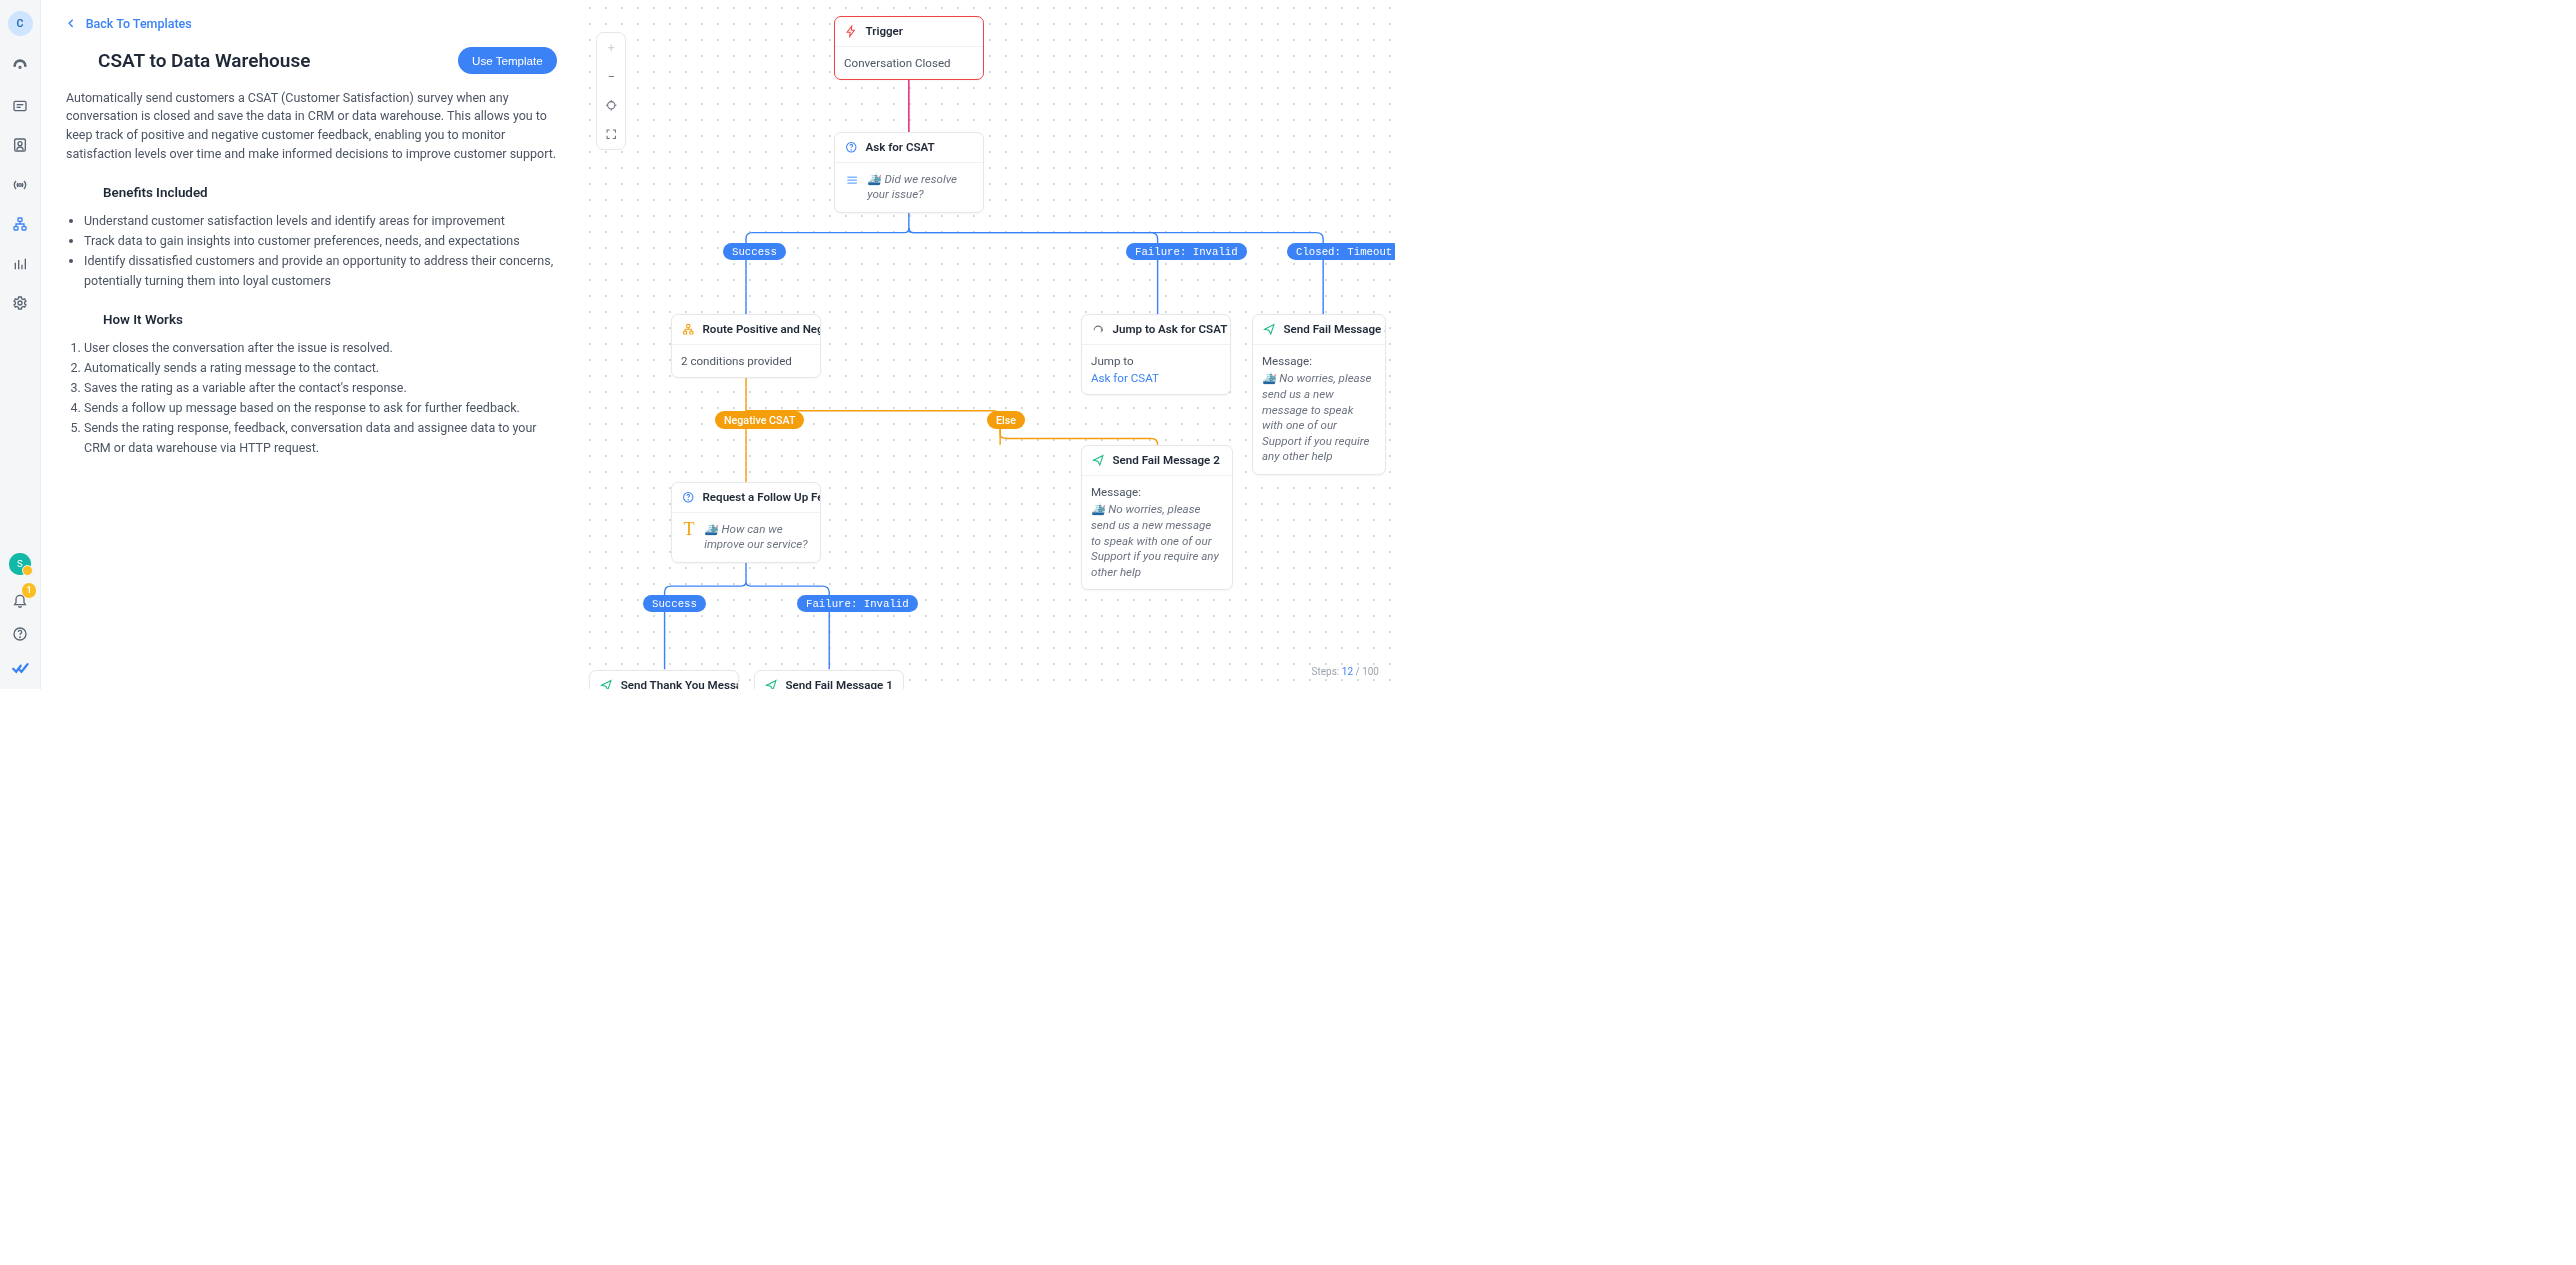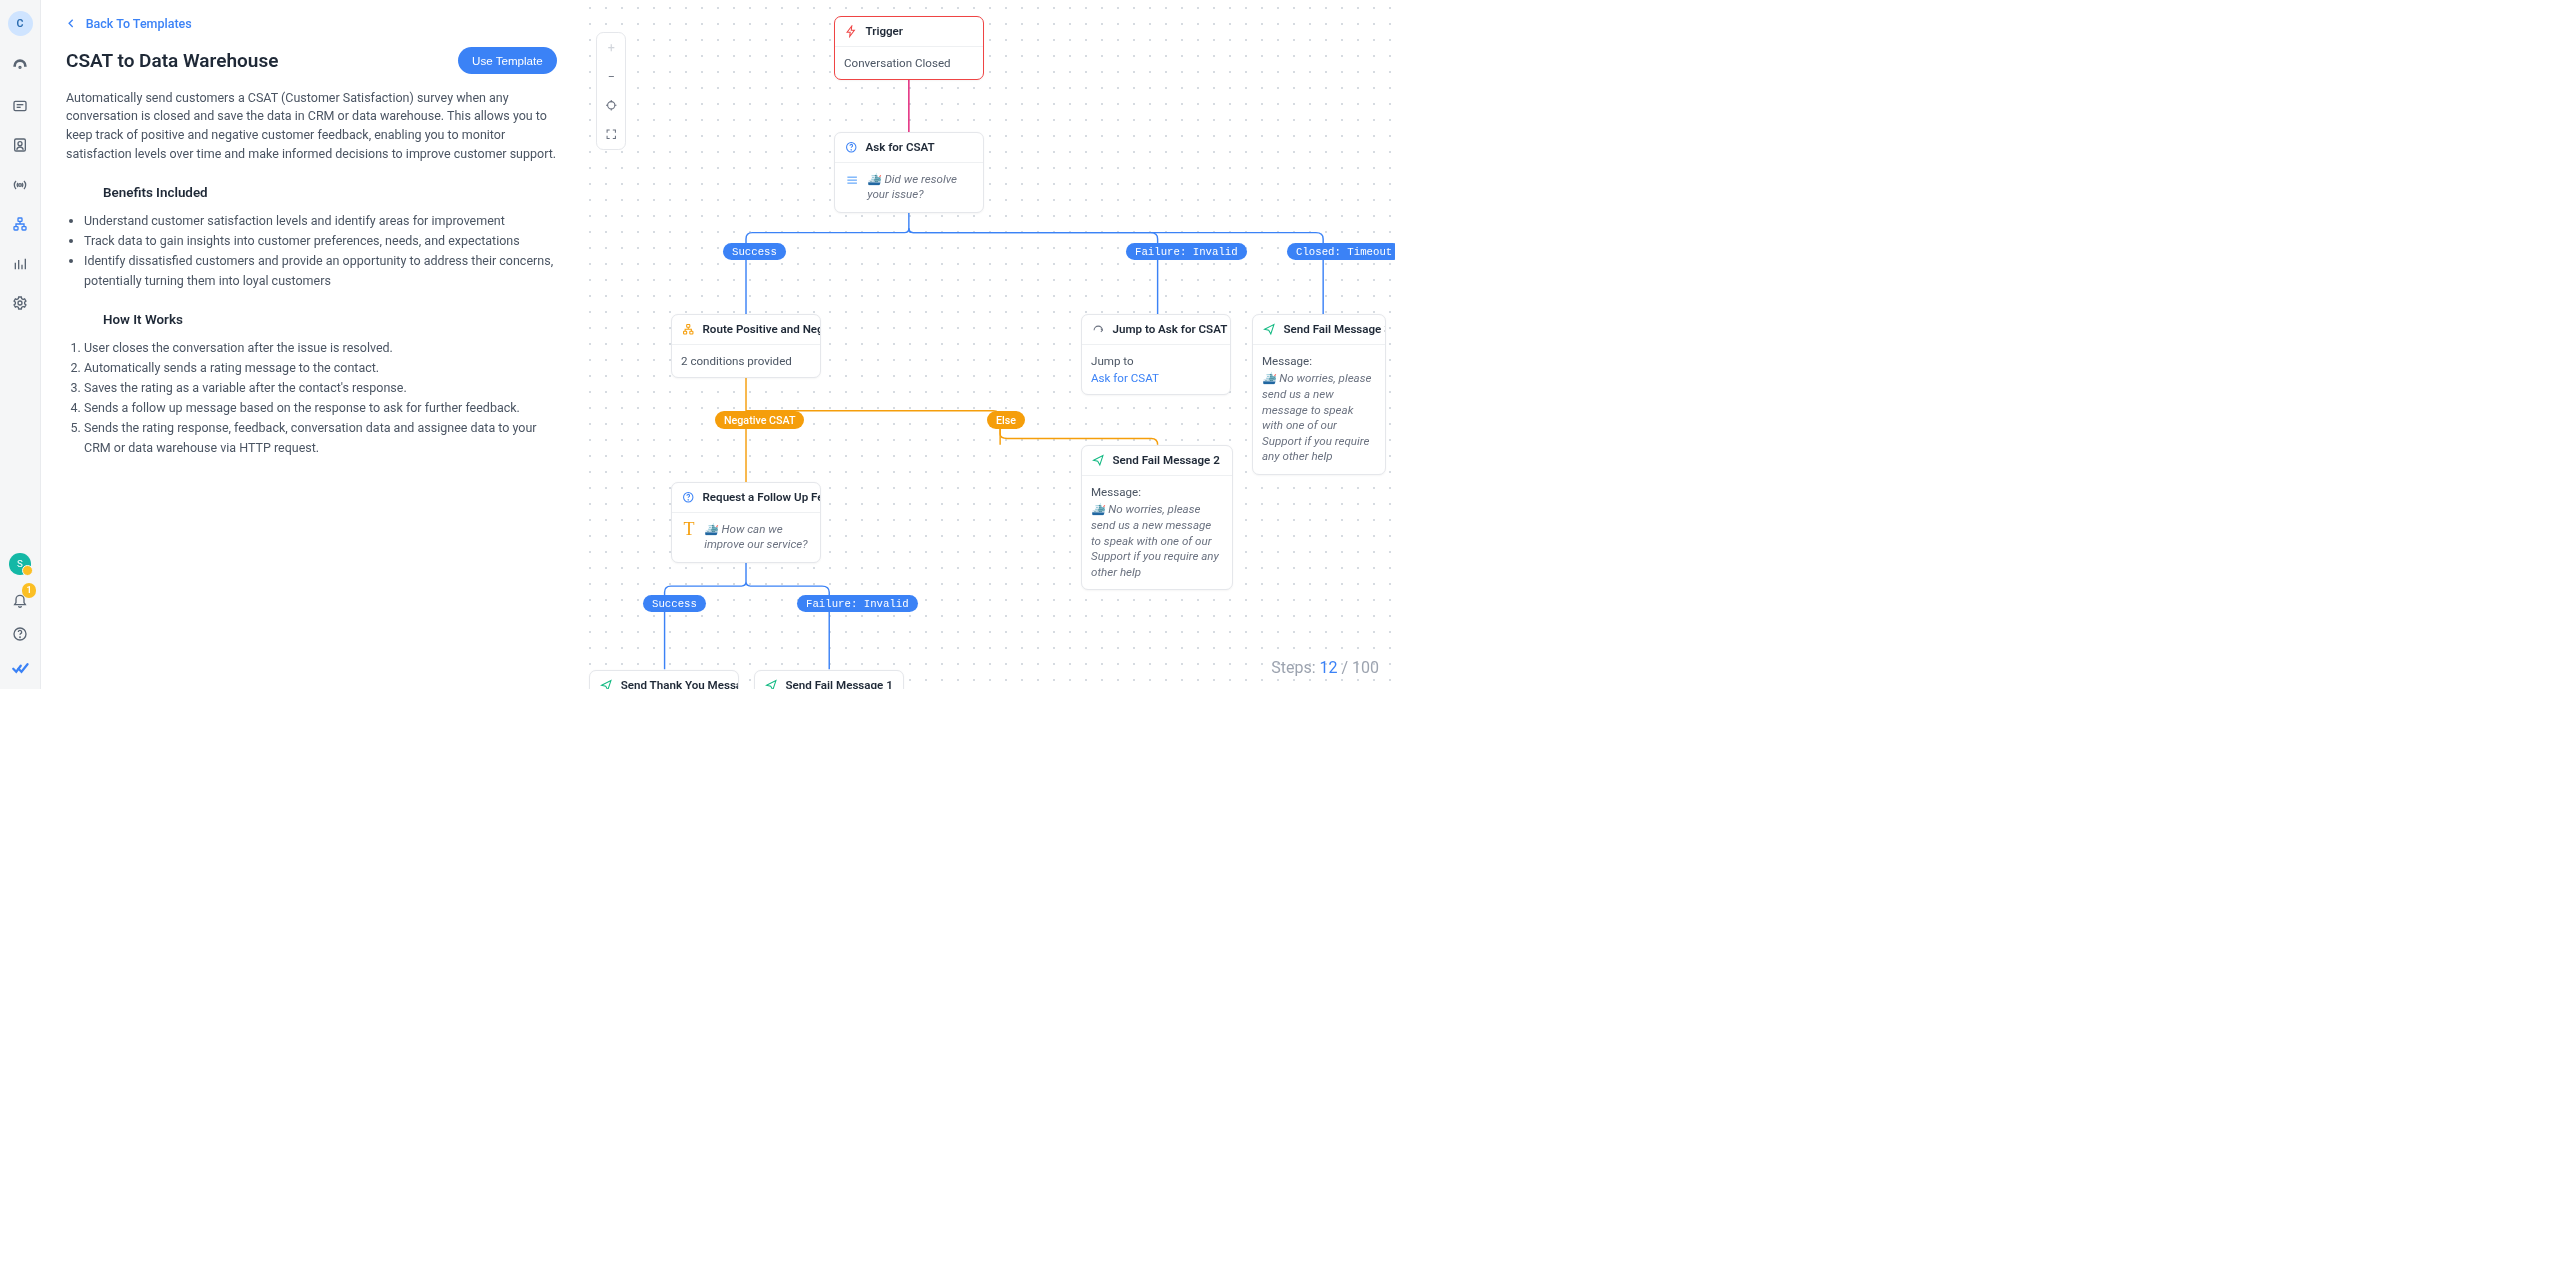--- a/index.html
+++ b/index.html
@@ -68,21 +68,21 @@
 }
 .back-link {
   display: flex; align-items: center; gap: 9px;
   color: #3b82f6; font-size: 12.5px; font-weight: 500;
   cursor: pointer;
 }
 .template-head {
   display: flex; align-items: center; justify-content: space-between;
   margin-top: 16px;
 }
-.template-title { font-size: 19px; font-weight: 600; color:#1f2937;}
+.template-title { font-size: 19px; font-weight: 600; color:#1f2937;margin-left:32px;}
 .use-btn {
   background: #3b82f6; color: #fff; border: none;
   padding: 7.2px 14.3px; border-radius: 14.3px;
   font-size: 11.6px; font-weight: 500; cursor: pointer;
 }
 .template-desc {
   margin-top: 14.3px; font-size: 12.5px; color: #4b5563; line-height: 1.5;
 }
 .section-head { margin-top: 21.5px; font-size: 13.4px; font-weight: 600; color:#1f2937;padding-left:37px;}
 .side-panel ul, .side-panel ol {
@@ -106,21 +106,21 @@
   display:flex; flex-direction:column;
 }
 .zoom-btn {
   height:29px; display:flex; align-items:center; justify-content:center;
   color:#6b7280; cursor:pointer; font-size: 12.5px;
 }
 .zoom-btn.disabled { color:#d1d5db; cursor:default; }
 
 .steps-footer {
   position:absolute; right:16px; bottom:12.5px;
-  font-size:16px; color:#9ca3af;
+  font-size:10px; color:#9ca3af;
 }
 .steps-footer .num { color:#3b82f6; }
 
 
 .node {
   position:absolute;
   background:#fff;
   border:0.9px solid #e5e7eb;
   border-radius:7px;
   box-shadow: 0 0.9px 1.8px rgba(0,0,0,0.04);

